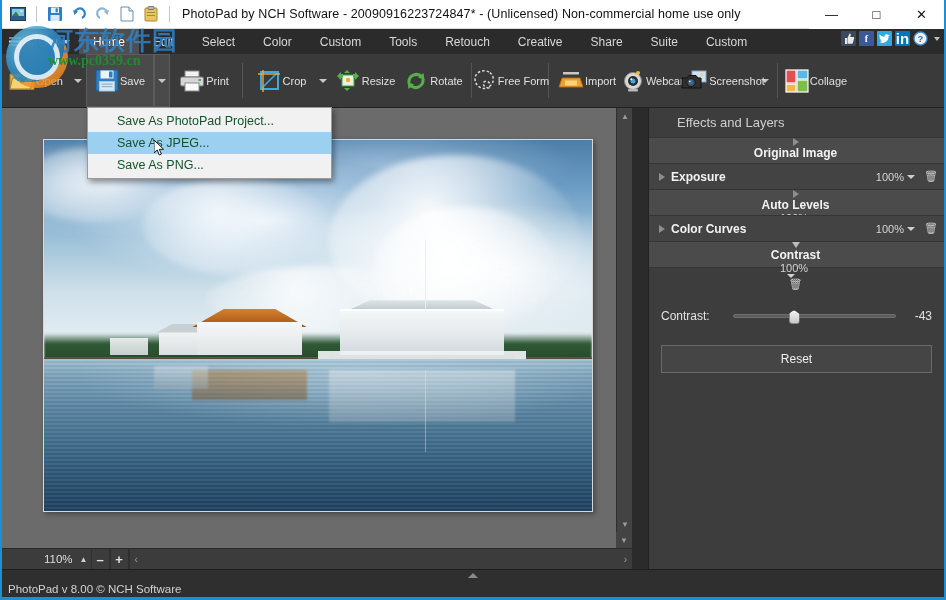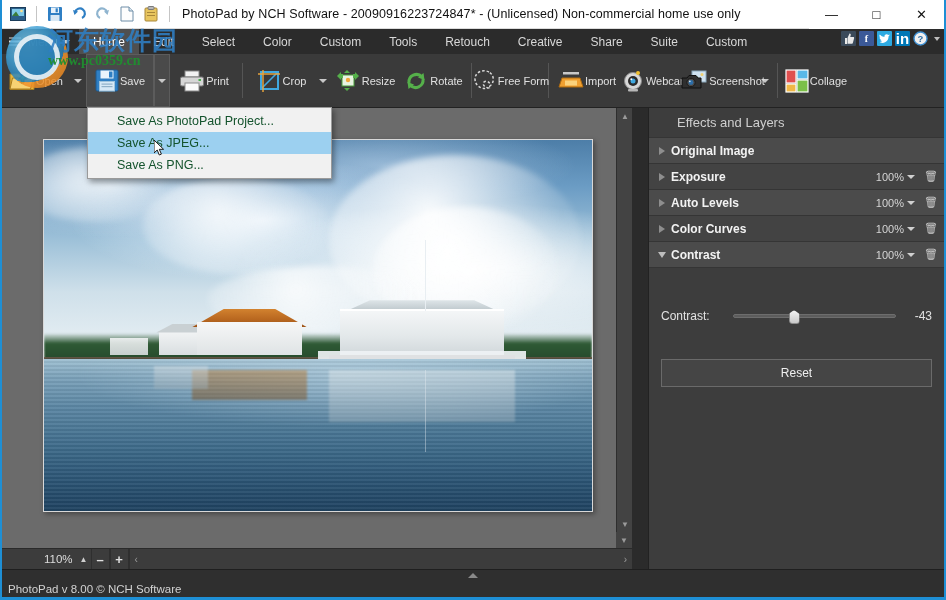--- a/index.html
+++ b/index.html
@@ -250,21 +250,21 @@
     background: #3d3d3d; border-left: 1px solid #222;
   }
   .rp-title {
     height: 29px; display: flex; align-items: center; padding-left: 28px;
     color: #cfcfcf; font-size: 13px; background: #3d3d3d;
   }
   .layer-row {
     height: 26px; display: flex; align-items: center;
     border-top: 1px solid #353535; padding: 0 6px 0 4px; position: relative;
   }
-  .layer-row.odd { background: #4b4b4b; }
+  .layer-row.odd { background: #4b4b4b; flex-direction: column; }
   .layer-row.even { background: #434343; }
   .lr-caret {
     width: 18px; display: flex; align-items: center; justify-content: center;
   }
   .lr-caret .tri-r {
     width: 0; height: 0; border-top: 4.5px solid transparent; border-bottom: 4.5px solid transparent;
     border-left: 6px solid #8e8e8e;
   }
   .lr-caret .tri-d {
     width: 0; height: 0; border-left: 4.5px solid transparent; border-right: 4.5px solid transparent;
@@ -289,21 +289,21 @@
     border-radius: 2px; position: relative;
   }
   .slider-knob {
     position: absolute; top: -5px; width: 11px; height: 14px;
     background: linear-gradient(180deg,#f2f2f2,#c9c9c9);
     border: 1px solid #8d8d8d; border-radius: 2px 2px 3px 3px;
     clip-path: polygon(50% 0%, 100% 28%, 100% 100%, 0% 100%, 0% 28%);
   }
   .slider-val { color: #e2e2e2; font-size: 12px; width: 26px; text-align: right; }
   .reset-btn {
-    margin: 30px 12px 0 12px; height: 28px; border: 1px solid #6a6a6a;
+    margin: 16px 12px 0 12px; height: 28px; border: 1px solid #6a6a6a;
     background: #454545; color: #efefef; font-size: 12px;
     display: flex; align-items: center; justify-content: center;
   }
 
   
   .dropdown {
     position: absolute; left: 85px; top: 107px; width: 245px;
     background: #f1f1f1; border: 1px solid #9a9a9a;
     box-shadow: 2px 3px 6px rgba(0,0,0,.4); z-index: 40;
     padding: 2px 0;

